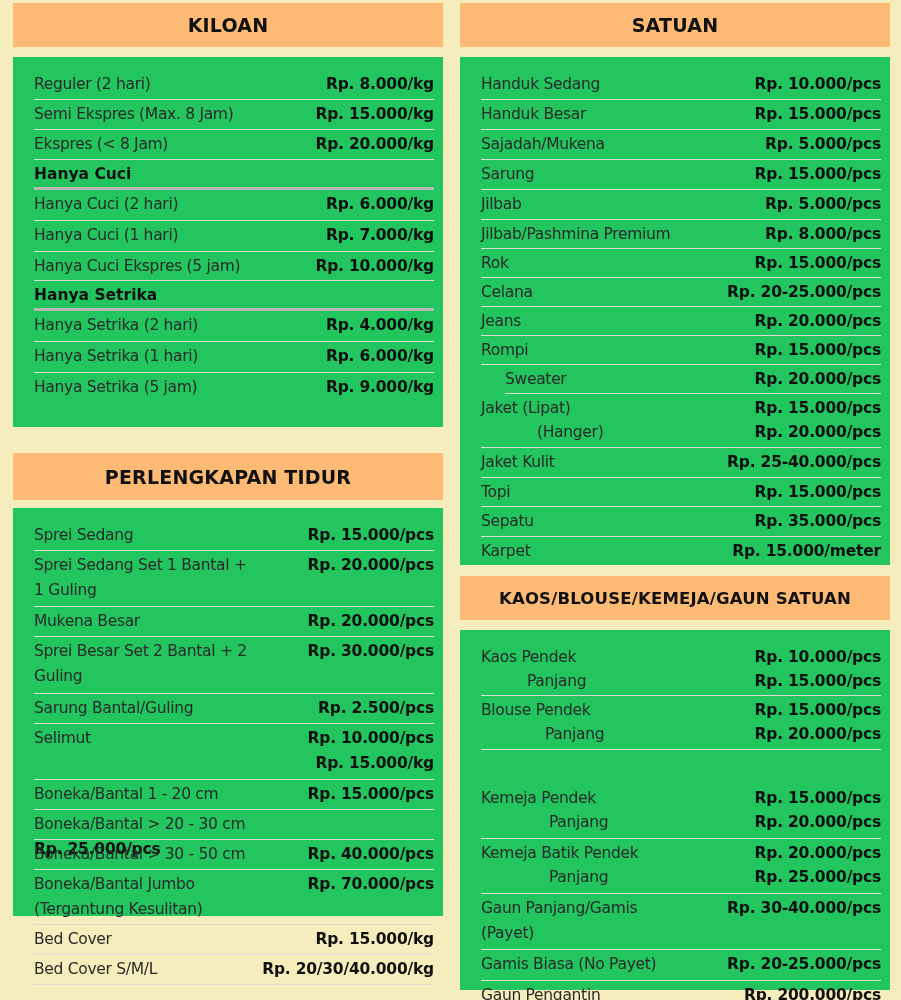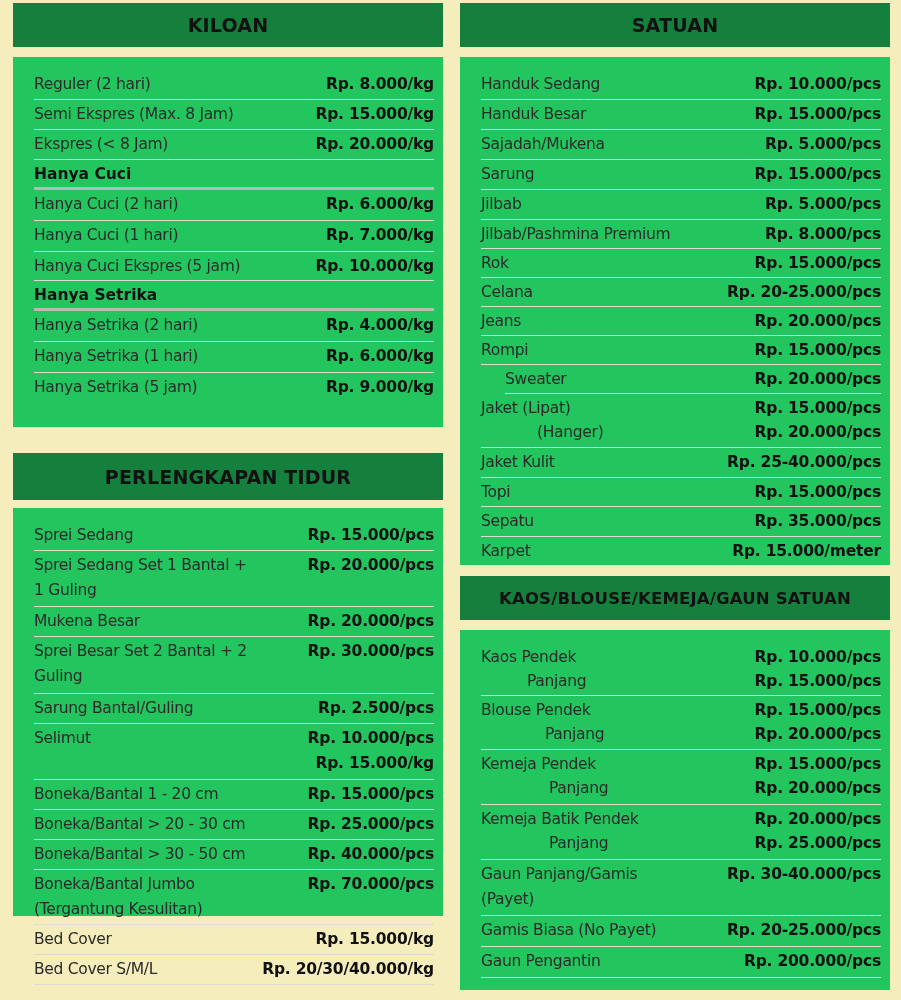--- a/index.html
+++ b/index.html
@@ -5,21 +5,21 @@
   html, body { margin: 0; padding: 0; }
   body {
     width: 901px; height: 1000px; overflow: hidden;
     background: #f6edbd;
     font-family: "DejaVu Sans", "Liberation Sans", sans-serif;
     position: relative;
     color: #1c1c1c;
   }
   .header {
     position: absolute;
-    background: #15803d;
+    background: #fdba74;
     display: flex; align-items: center; justify-content: center;
     font-weight: bold; color: #111;
     font-size: 19px; letter-spacing: 0.2px;
   }
   .card {
     position: absolute;
     background: #22c55e;
     box-sizing: border-box;
     padding: 0 9px 0 21px;
   }
@@ -123,21 +123,21 @@
       <span class="label">Selimut</span>
       <span class="price price-stack">
         <span>Rp. 10.000/pcs</span>
         <span>Rp. 15.000/kg</span>
       </span>
     </div>
   <div class="row" style="height:30px;">
       <span class="label">Boneka/Bantal 1 - 20 cm</span>
       <span class="price">Rp. 15.000/pcs</span>
     </div>
-  <div class="row" style="height:30px;">
+  <div class="row" style="height:30px;flex-direction:column;">
       <span class="label">Boneka/Bantal &gt; 20 - 30 cm</span>
       <span class="price">Rp. 25.000/pcs</span>
     </div>
   <div class="row" style="height:30px;">
       <span class="label">Boneka/Bantal &gt; 30 - 50 cm</span>
       <span class="price">Rp. 40.000/pcs</span>
     </div>
   <div class="row" style="height:55px;">
       <span class="label">
         <span class="sub">Boneka/Bantal Jumbo</span>
@@ -248,21 +248,21 @@
   <div class="row" style="height:54px; line-height:24px;">
       <span class="label">
         <span class="sub">Blouse Pendek</span>
         <span class="sub indent" style="--ind:64px">Panjang</span>
       </span>
       <span class="price price-stack">
         <span>Rp. 15.000/pcs</span>
         <span>Rp. 20.000/pcs</span>
       </span>
     </div>
-  <div class="row" style="height:55px; line-height:24px;">
+  <div class="row" style="height:55px; line-height:24px;margin-top:34px;">
       <span class="label">
         <span class="sub">Kemeja Pendek</span>
         <span class="sub indent" style="--ind:68px">Panjang</span>
       </span>
       <span class="price price-stack">
         <span>Rp. 15.000/pcs</span>
         <span>Rp. 20.000/pcs</span>
       </span>
     </div>
   <div class="row" style="height:55px; line-height:24px;">

